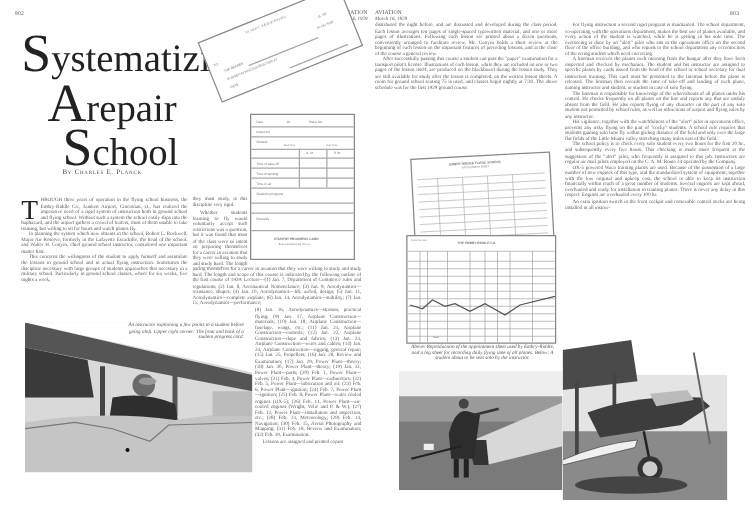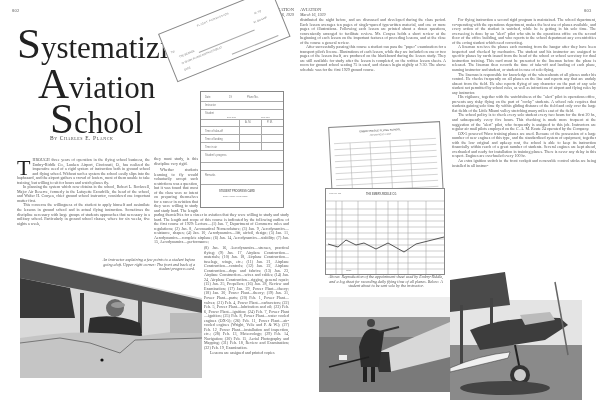--- a/index.html
+++ b/index.html
@@ -34,21 +34,21 @@
   <div class="runhead" style="left:254px;top:7px;text-align:right;width:40px;">
     <span>AVIATION</span>
     <span class="date">March 16, 1929</span>
   </div>
 
   <div class="title-line" style="left:17px;top:22px;">
     <span class="big">S</span><span class="rest">ystematizing</span>
     <span class="title-an" style="margin-left:8px;">an</span>
   </div>
   <div class="title-line" style="left:38px;top:62px;">
-    <span class="big">A</span><span class="rest">viation</span>
+    <span class="big">A</span><span class="rest">repair</span>
   </div>
   <div class="title-line" style="left:50px;top:97px;">
     <span class="big">S</span><span class="rest">chool</span>
   </div>
 
   <div class="byline" style="left:50px;top:135px;">By Charles E. Planck</div>
 
   <div class="card" style="left:158px;top:34px;width:120px;height:50px;transform:rotate(-22deg);transform-origin:left top;">
     <div class="lbl" style="left:38px;top:5px;letter-spacing:0.5px;">FLIGHT PERMISSION</div>
     <div class="lbl" style="left:4px;top:20px;">TO:</div>

